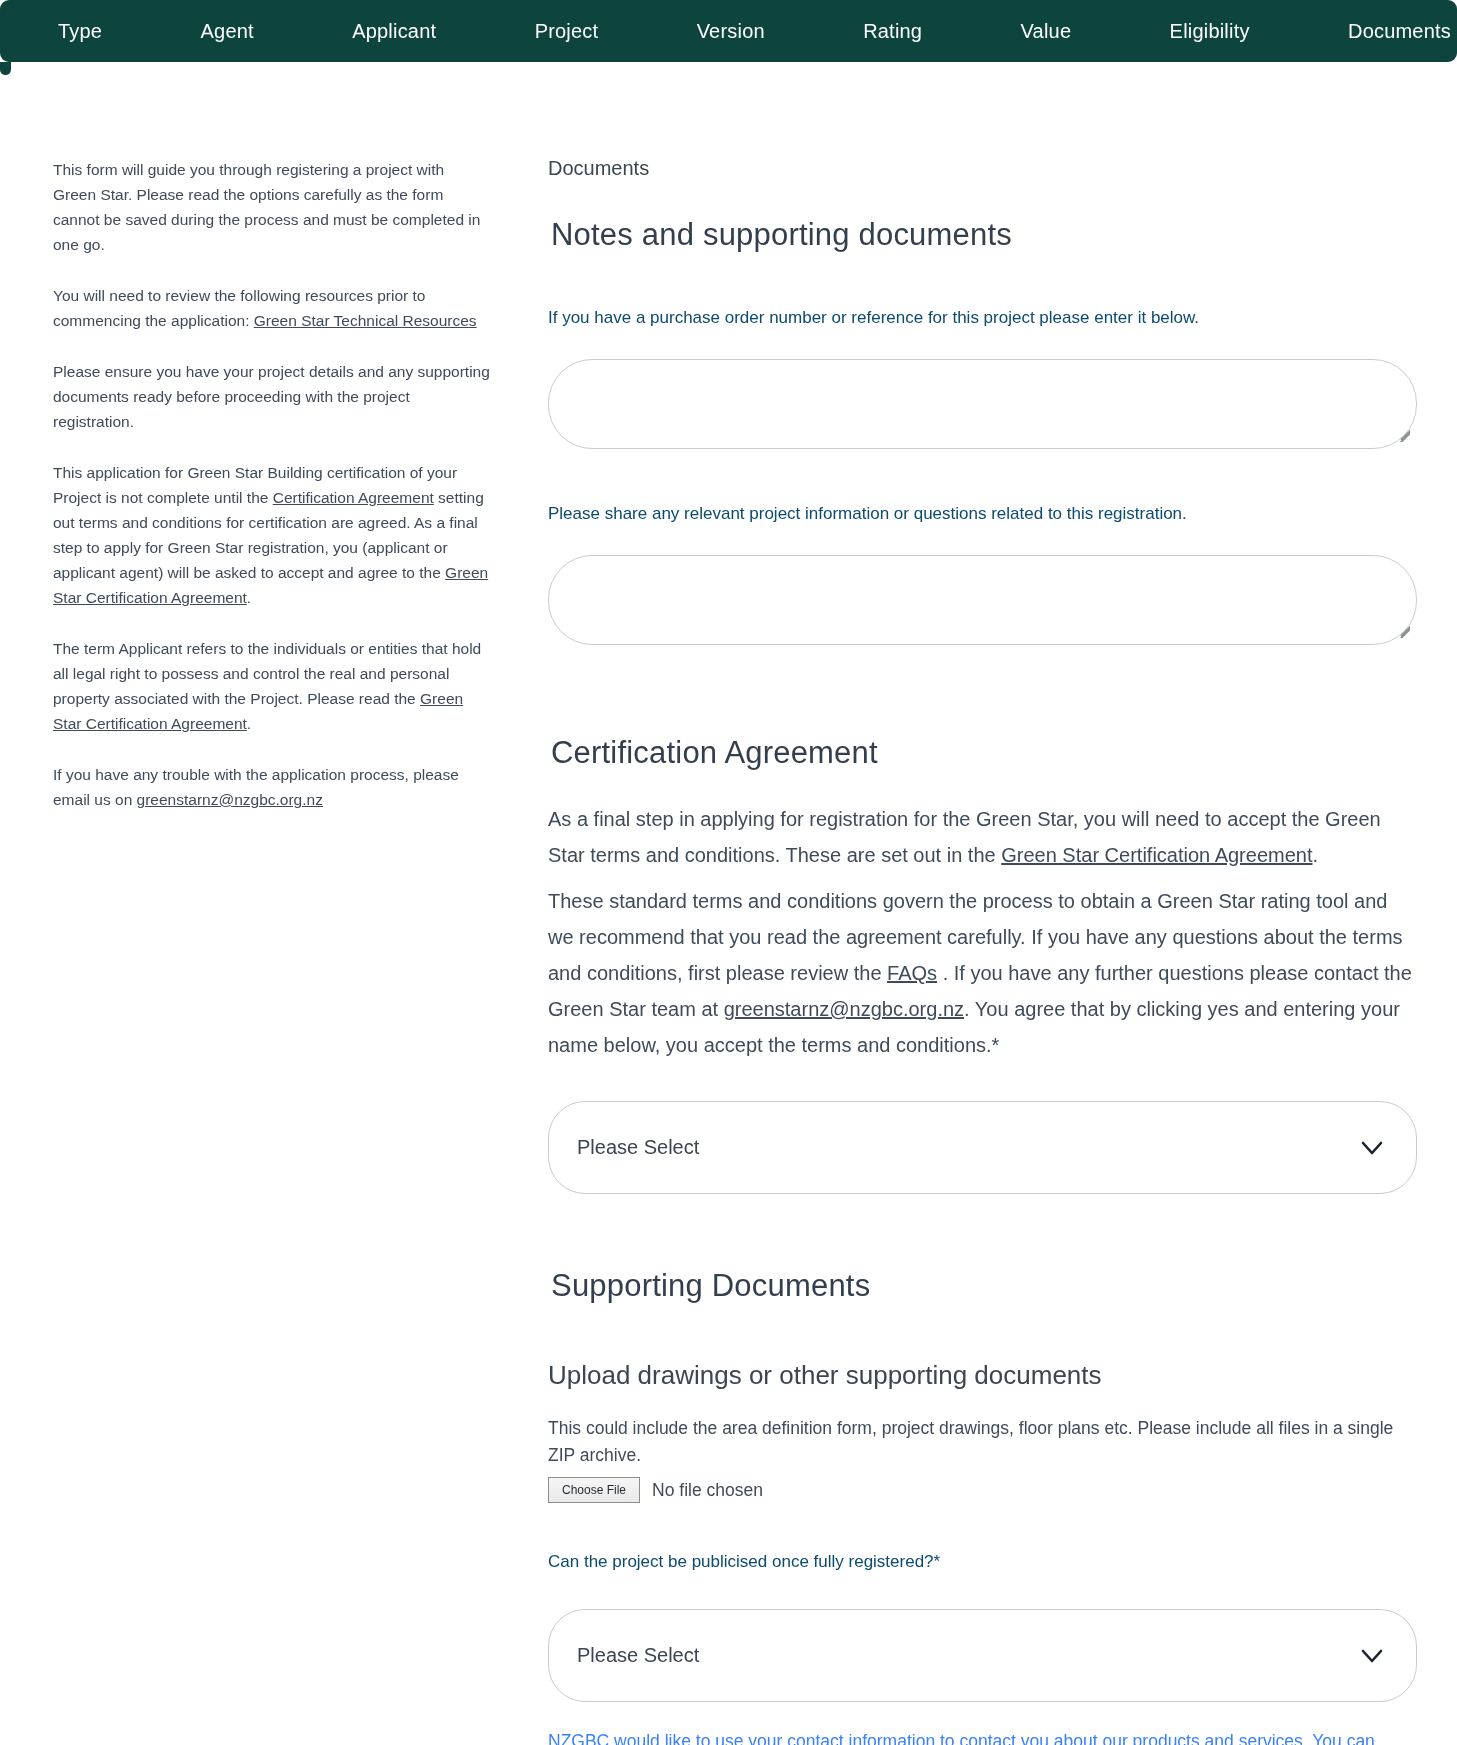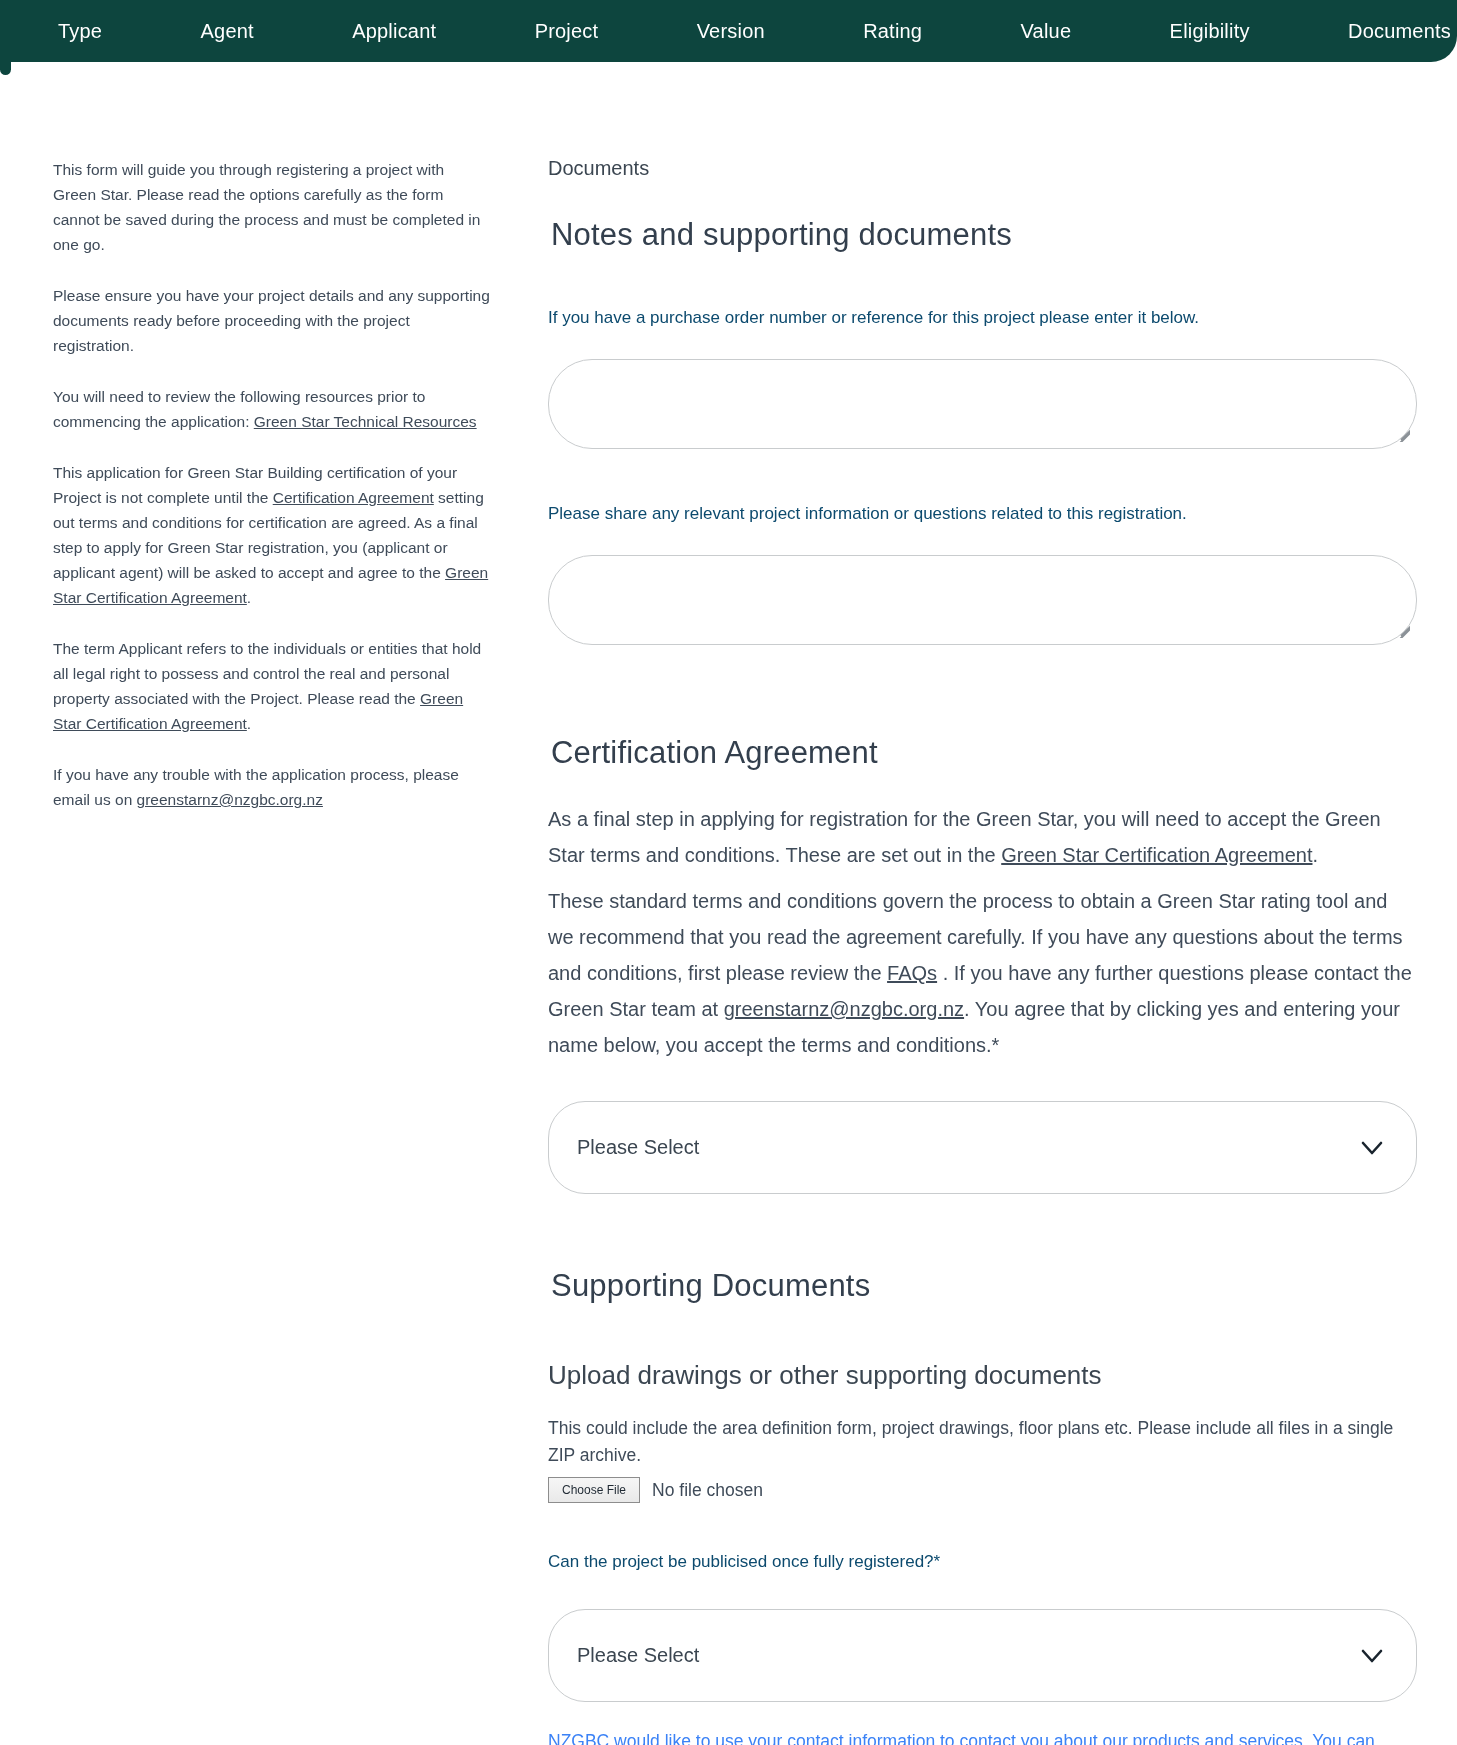--- a/index.html
+++ b/index.html
@@ -10,21 +10,21 @@
     display:flex;flex-direction:column;
     overflow:hidden;position:relative;
   }
   
   .navbar{
     height:62px;background:#0d453e;
     border-bottom-right-radius:26px;
     display:flex;align-items:center;
     justify-content:space-between;
     padding:0 4px 0 56px;box-sizing:border-box;
-    flex:0 0 auto;position:relative;z-index:2;
+    flex:0 0 auto;position:relative;z-index:2;border-radius:9px;
   }
   .nav-item{
     color:#ffffff;font-size:20px;letter-spacing:.2px;
     white-space:nowrap;cursor:pointer;padding:4px 2px;
   }
   .nav-stub{
     position:absolute;left:0;top:62px;width:11px;height:13px;
     background:#0d453e;border-radius:0 0 8px 8px;z-index:1;
   }
   
@@ -111,22 +111,22 @@
   <span class="nav-item">Value</span>
   <span class="nav-item">Eligibility</span>
   <span class="nav-item">Documents</span>
 </div>
 <div class="nav-stub"></div>
 
 <div class="content">
 
   <div class="sidebar">
     <p>This form will guide you through registering a project with Green Star. Please read the options carefully as the form cannot be saved during the process and must be completed in one go.</p>
+    <p><span>You will need to review the following resources prior to commencing the application: </span><a class="lnk">Green Star Technical Resources</a></p>
     <p>Please ensure you have your project details and any supporting documents ready before proceeding with the project registration.</p>
-    <p><span>You will need to review the following resources prior to commencing the application: </span><a class="lnk">Green Star Technical Resources</a></p>
     <p><span>This application for Green Star Building certification of your Project is not complete until the </span><a class="lnk">Certification Agreement</a><span> setting out terms and conditions for certification are agreed. As a final step to apply for Green Star registration, you (applicant or applicant agent) will be asked to accept and agree to the </span><a class="lnk">Green Star Certification Agreement</a><span>.</span></p>
     <p><span>The term Applicant refers to the individuals or entities that hold all legal right to possess and control the real and personal property associated with the Project. Please read the </span><a class="lnk">Green Star Certification Agreement</a><span>.</span></p>
     <p><span>If you have any trouble with the application process, please email us on </span><a class="lnk">greenstarnz@nzgbc.org.nz</a></p>
   </div>
 
   <div class="main">
 
     <div class="section-label">Documents</div>
 
     <h1 class="h-notes">Notes and supporting documents</h1>

